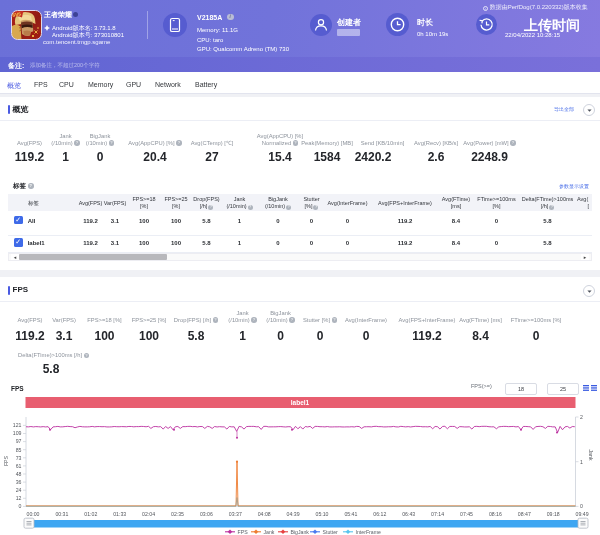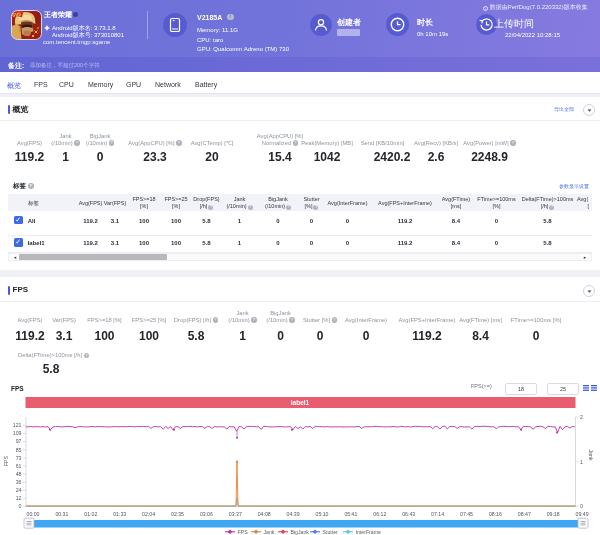--- a/index.html
+++ b/index.html
@@ -96,21 +96,21 @@
 <path d="M11.5 8.2 V11.7 H14.6" fill="none" stroke="#fff" stroke-width="1.3"></path>
 </svg>
 <div class="hl" style="left:417px;top:17px;font-size:8px;font-weight:bold">时长</div>
 <div class="hl" style="left:417px;top:31px;font-size:6px">0h 10m 19s</div>
 <svg width="21" height="21" viewBox="0 0 21 21" style="position:absolute;left:475.5px;top:14px">
 <circle cx="10.5" cy="10.5" r="10.5" fill="#565cd0"></circle>
 <path d="M6.1 7.1 A5.6 5.6 0 1 1 5 10.8" fill="none" stroke="#fff" stroke-width="1.3"></path>
 <path d="M3.6 6.3 L6.3 6.7 L5.9 9.4" fill="none" stroke="#fff" stroke-width="1.2"></path>
 <path d="M10.5 7.5 V10.9 H13.3" fill="none" stroke="#fff" stroke-width="1.2"></path>
 </svg>
-<div class="hl" style="left:494px;top:17px;font-size:10px;font-weight:normal">上传时间</div>
+<div class="hl" style="left:524px;top:17px;font-size:14px;font-weight:bold">上传时间</div>
 <div class="hl" style="left:505px;top:31.5px;font-size:6px">22/04/2022 10:28:15</div>
 <div class="hl" style="left:483px;top:3px;font-size:6px;color:rgba(255,255,255,0.88)"><span style="display:inline-block;width:5px;height:5px;border:0.5px solid rgba(255,255,255,0.75);border-radius:50%;font-size:3.5px;line-height:4.5px;text-align:center;font-style:italic;vertical-align:-0.5px">i</span> 数据由PerfDog(7.0.220332)版本收集</div>
 
 <div class="card" style="top:97px;height:173px"></div>
 <div class="sechdr-bar" style="top:104.5px"></div>
 <div class="sechdr-t" style="top:103.5px">概览</div>
 <div style="position:absolute;left:554px;top:105.5px;font-size:5px" class="blue">导出全部</div>
 <div style="position:absolute;left:582.8px;top:104.1px;width:12.4px;height:12.4px;border:1px solid #cfd3dd;border-radius:50%;background:#fff;box-sizing:border-box"></div>
 <svg width="5" height="3.4" viewBox="0 0 5 3.4" style="position:absolute;left:586.5px;top:109.1px">
     <path d="M0.4 0.4 L2.5 2.8 L4.6 0.4 Z" fill="#4b4f58"></path>
@@ -118,30 +118,30 @@
 <div style="position:absolute;left:0px;top:119.5px;width:600px;height:1px;background:#eceef5"></div>
 <div class="slab" style="left:-20.5px;top:139.5px;width:100px">Avg(FPS)</div>
 <div class="sval" style="left:-5.5px;top:149.5px;width:70px">119.2</div>
 <div class="slab" style="left:15.5px;top:132.5px;width:100px">Jank</div>
 <div class="slab" style="left:15.5px;top:139.5px;width:100px">(/10min)<span class="inf">?</span></div>
 <div class="sval" style="left:30.5px;top:149.5px;width:70px">1</div>
 <div class="slab" style="left:50px;top:132.5px;width:100px">BigJank</div>
 <div class="slab" style="left:50px;top:139.5px;width:100px">(/10min)<span class="inf">?</span></div>
 <div class="sval" style="left:65px;top:149.5px;width:70px">0</div>
 <div class="slab" style="left:105px;top:139.5px;width:100px">Avg(AppCPU) [%]<span class="inf">?</span></div>
-<div class="sval" style="left:120px;top:149.5px;width:70px">23.3</div>
+<div class="sval" style="left:120px;top:149.5px;width:70px">20.4</div>
 <div class="slab" style="left:162px;top:139.5px;width:100px">Avg(CTemp) [℃]</div>
-<div class="sval" style="left:177px;top:149.5px;width:70px">20</div>
+<div class="sval" style="left:177px;top:149.5px;width:70px">27</div>
 <div class="slab" style="left:230px;top:132.5px;width:100px">Avg(AppCPU) [%]</div>
 <div class="slab" style="left:230px;top:139.5px;width:100px">Normalized<span class="inf">?</span></div>
 <div class="sval" style="left:245px;top:149.5px;width:70px">15.4</div>
 <div class="slab" style="left:277px;top:139.5px;width:100px">Peak(Memory) [MB]</div>
-<div class="sval" style="left:292px;top:149.5px;width:70px">1042</div>
+<div class="sval" style="left:292px;top:149.5px;width:70px">1584</div>
 <div class="slab" style="left:332.5px;top:139.5px;width:100px">Send [KB/10min]</div>
-<div class="sval" style="left:357px;top:149.5px;width:70px">2420.2</div>
+<div class="sval" style="left:338px;top:149.5px;width:70px">2420.2</div>
 <div class="slab" style="left:386px;top:139.5px;width:100px">Avg(Recv) [KB/s]</div>
 <div class="sval" style="left:401px;top:149.5px;width:70px">2.6</div>
 <div class="slab" style="left:439.5px;top:139.5px;width:100px">Avg(Power) [mW]<span class="inf">?</span></div>
 <div class="sval" style="left:454.5px;top:149.5px;width:70px">2248.9</div>
 <div class="sechdr-t" style="left:13px;top:181.5px;font-size:6.5px">标签<span class="inf" style="margin-left:2px;font-style:normal">?</span></div>
 <div style="position:absolute;left:559px;top:182.5px;font-size:5px" class="blue">参数显示设置</div>
 <div style="position:absolute;left:8px;top:194px;width:584px;height:16.5px;background:#f2f3f8"></div>
 <div class="th" style="left:-4.5px;width:76px;text-align:center;top:199.5px">标签</div>
 <div class="th" style="left:52.5px;width:76px;text-align:center;top:199.5px">Avg(FPS)</div>
 <div class="td" style="left:52.5px;width:76px;text-align:center;top:217.5px">119.2</div>

